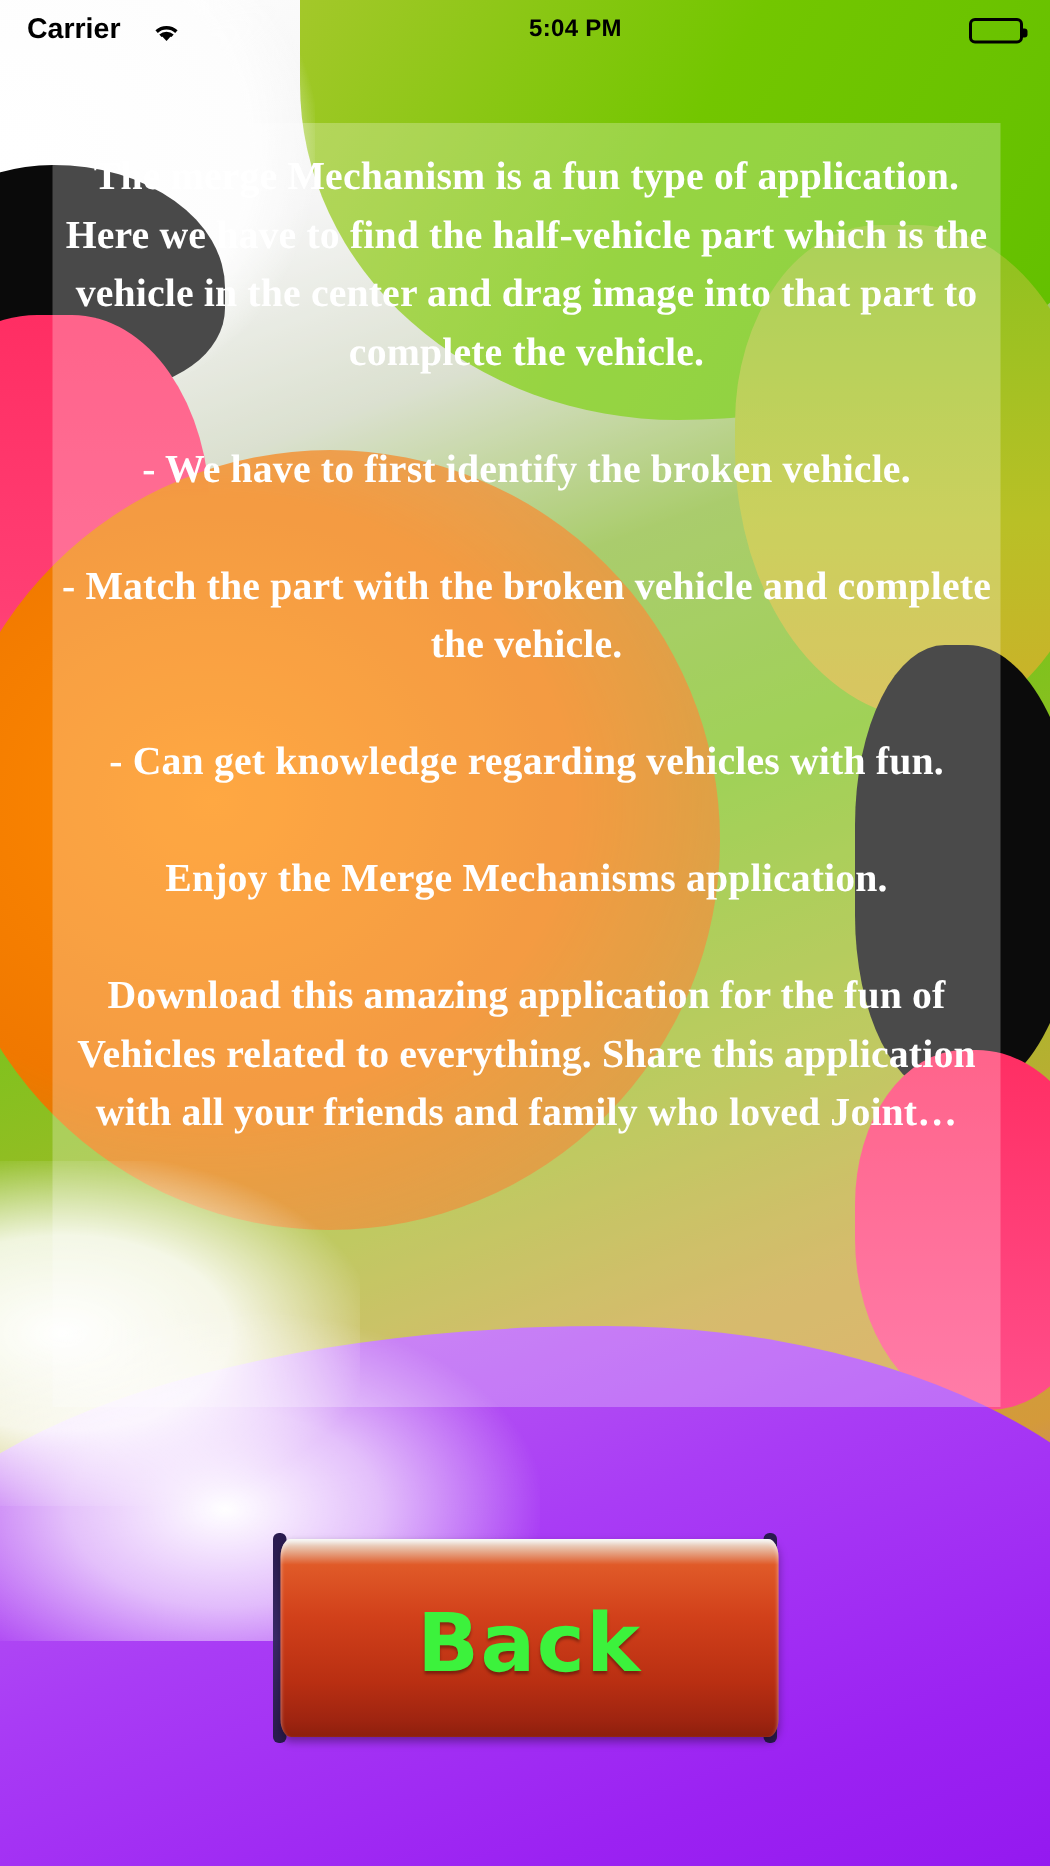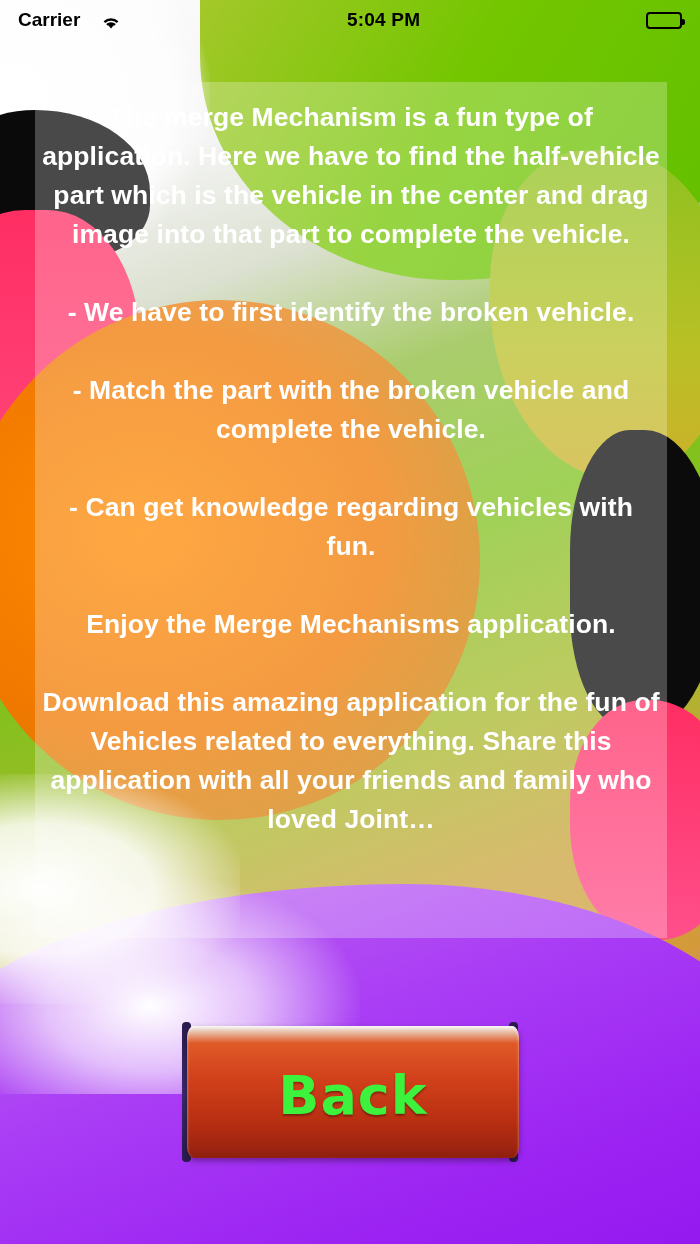--- a/index.html
+++ b/index.html
@@ -79,40 +79,41 @@
   
   .status-bar {
     position:absolute; top:0; left:0; right:0; height:40px;
     display:flex; align-items:center; justify-content:space-between;
     padding:0 18px;
     color:#000; font-size:19px; font-weight:600;
     z-index:40;
   }
   .status-left { display:flex; align-items:center; gap:21px; }
   .wifi-icon { display:inline-block; width:20px; height:15px; }
-  .status-center { font-size:19px; font-weight:600; letter-spacing:0.2px; }
+  .status-center { font-size:16px; font-weight:600; letter-spacing:0.2px; }
   .status-right { display:flex; align-items:center; }
   .battery {
     width:36px; height:17px; border:2px solid #000; border-radius:4px;
     position:relative; padding:2px;
   }
   .battery::after{
     content:""; position:absolute; right:-5px; top:5px;
     width:3px; height:6px; background:#000; border-radius:0 2px 2px 0;
   }
   .battery-fill { width:100%; height:100%; background:#000; border-radius:2px; }
 
   
   .desc-panel {
     position:absolute;
     left:35px; top:82px;
     width:632px; height:856px;
     background:rgba(255,255,255,0.26);
     z-index:20;
     padding:16px 6px 0 6px;
+    font-family:Liberation Serif, serif;
   }
   .desc-text {
     color:#ffffff;
     font-size:26.5px;
     line-height:39px;
     font-weight:bold;
     text-align:center;
     letter-spacing:0.1px;
     white-space:pre-wrap;
     word-wrap:break-word;

